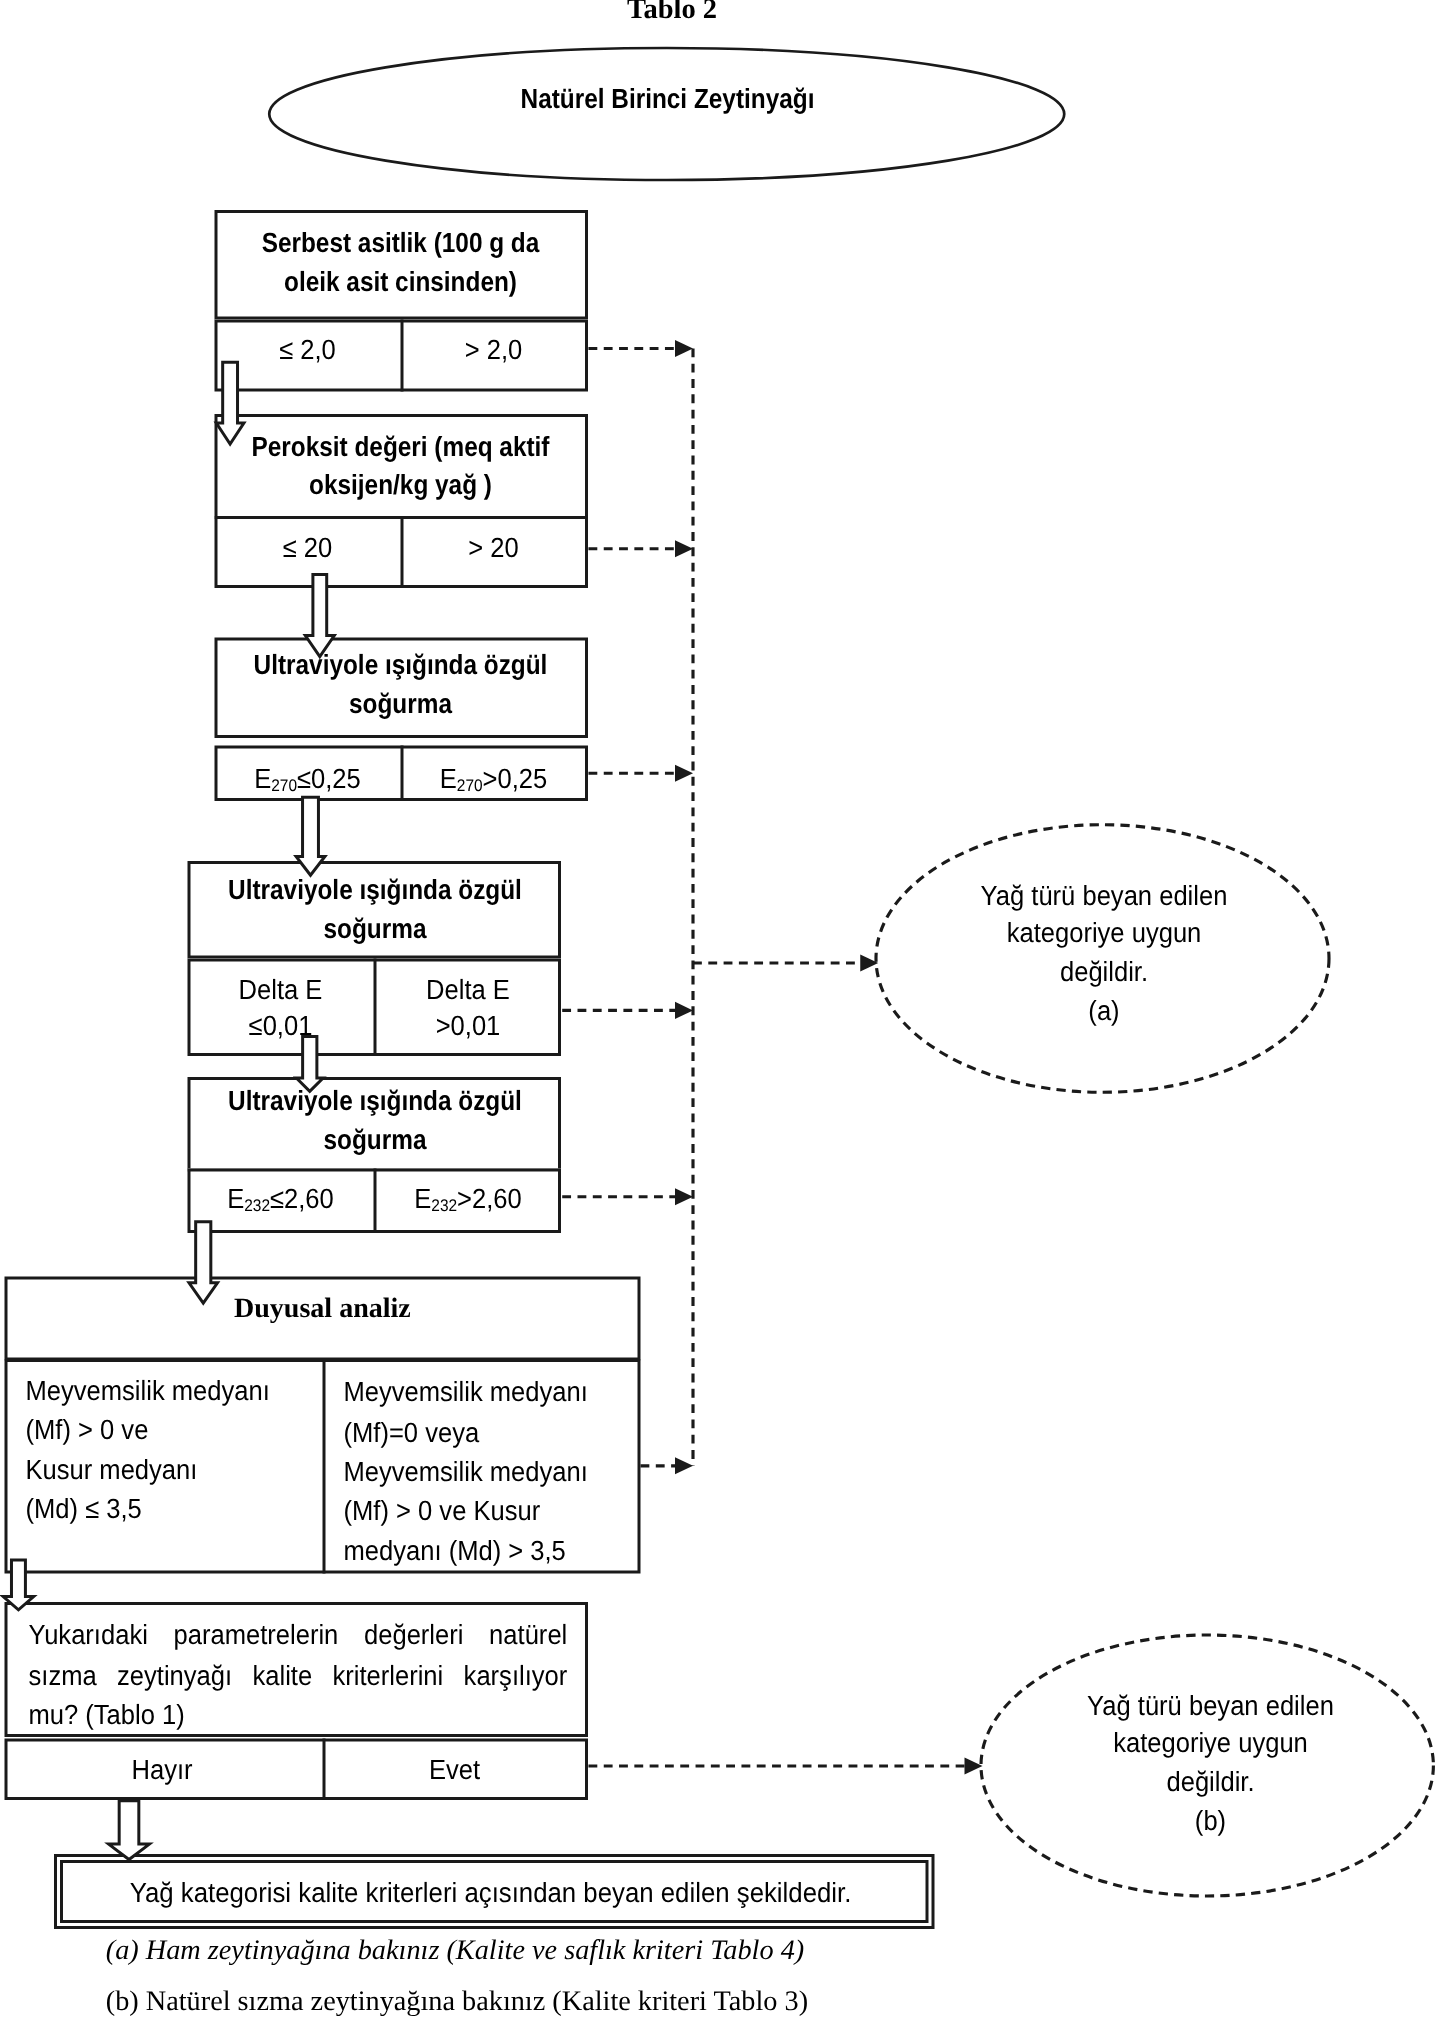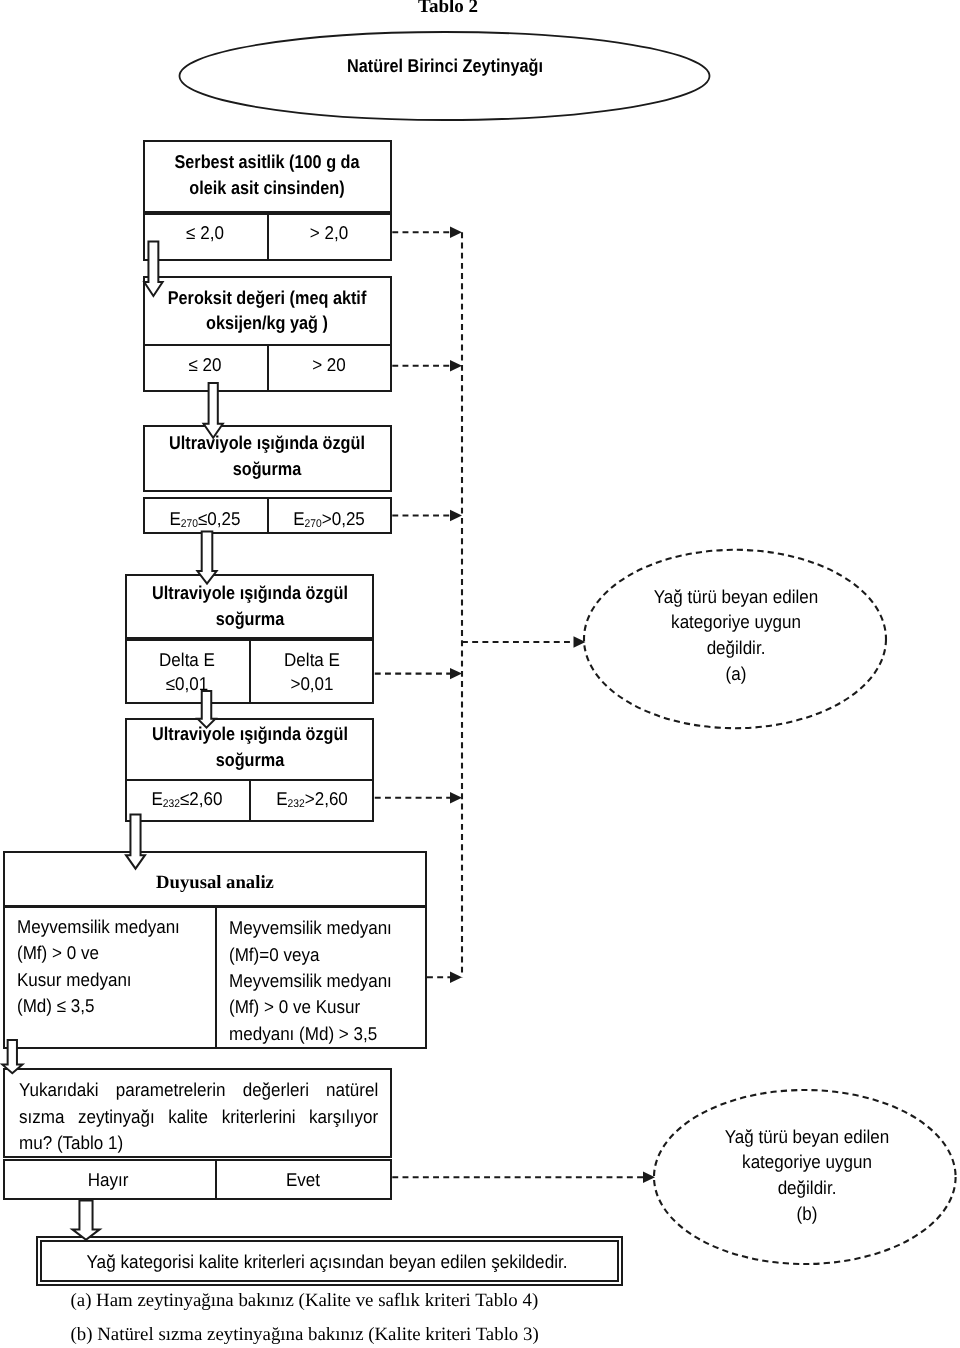--- a/index.html
+++ b/index.html
@@ -57,21 +57,21 @@
 <div class="tc" style="left:311.65000000000003px;top:649.0px;font-size:18.5px;transform:translateX(-50%) scaleX(0.921);">Delta E</div>
 <div class="tc" style="left:311.65000000000003px;top:672.5px;font-size:18.5px;transform:translateX(-50%) scaleX(0.921);">&gt;0,01</div>
 <div class="bx" style="left:125.2px;top:717.7px;width:249.0px;height:63.2px;"></div>
 <div class="tc bold" style="left:249.7px;top:723.0px;font-size:18.5px;transform:translateX(-50%) scaleX(0.878);">Ultraviyole ışığında özgül</div>
 <div class="tc bold" style="left:249.7px;top:749.4px;font-size:18.5px;transform:translateX(-50%) scaleX(0.878);">soğurma</div>
 <div class="bx" style="left:125.2px;top:779.0px;width:249.0px;height:43.4px;"></div>
 <div class="abs" style="left:249.10000000000002px;top:779.0px;width:2px;height:43.4px;background:#1a1a1a;"></div>
 <div class="tc" style="left:187.15px;top:788.0px;font-size:18.5px;transform:translateX(-50%) scaleX(0.921);">E<sub>232</sub>≤2,60</div>
 <div class="tc" style="left:311.65000000000003px;top:788.0px;font-size:18.5px;transform:translateX(-50%) scaleX(0.921);">E<sub>232</sub>&gt;2,60</div>
 <div class="bx" style="left:2.7px;top:851.3px;width:424.5px;height:55.5px;"></div>
-<div class="abs serif bold" style="left:156.0px;top:862.1px;font-size:18.7px;margin-top:10px;">Duyusal analiz</div>
+<div class="abs serif bold" style="left:156.0px;top:862.1px;font-size:18.7px;">Duyusal analiz</div>
 <div class="bx" style="left:2.7px;top:905.5px;width:424.5px;height:143.6px;"></div>
 <div class="abs" style="left:214.5px;top:905.5px;width:2px;height:143.6px;background:#1a1a1a;"></div>
 <div class="tl" style="left:17.4px;top:915.7px;font-size:18.5px;transform:scaleX(0.921);">Meyvemsilik medyanı</div>
 <div class="tl" style="left:17.4px;top:942.1px;font-size:18.5px;transform:scaleX(0.921);">(Mf) &gt; 0 ve</div>
 <div class="tl" style="left:17.4px;top:968.5px;font-size:18.5px;transform:scaleX(0.921);">Kusur medyanı</div>
 <div class="tl" style="left:17.4px;top:994.9000000000001px;font-size:18.5px;transform:scaleX(0.921);">(Md) ≤ 3,5</div>
 <div class="tl" style="left:229.0px;top:917.1px;font-size:18.5px;transform:scaleX(0.921);">Meyvemsilik medyanı</div>
 <div class="tl" style="left:229.0px;top:943.5px;font-size:18.5px;transform:scaleX(0.921);">(Mf)=0 veya</div>
 <div class="tl" style="left:229.0px;top:969.9px;font-size:18.5px;transform:scaleX(0.921);">Meyvemsilik medyanı</div>
 <div class="tl" style="left:229.0px;top:996.3px;font-size:18.5px;transform:scaleX(0.921);">(Mf) &gt; 0 ve Kusur</div>
@@ -82,21 +82,21 @@
       <div class="just" style="text-align-last:justify;">sızma zeytinyağı kalite kriterlerini karşılıyor</div>
       <div class="just" style="text-align-last:auto;">mu? (Tablo 1)</div>
     </div>
 <div class="bx" style="left:2.9px;top:1159.2px;width:389.0px;height:40.4px;"></div>
 <div class="abs" style="left:214.5px;top:1159.2px;width:2px;height:40.4px;background:#1a1a1a;"></div>
 <div class="tc" style="left:108.3px;top:1168.5px;font-size:18.5px;transform:translateX(-50%) scaleX(0.921);">Hayır</div>
 <div class="tc" style="left:303.2px;top:1168.5px;font-size:18.5px;transform:translateX(-50%) scaleX(0.921);">Evet</div>
 <div class="bx" style="left:35.7px;top:1235.8px;width:587.4px;height:50.3px;"></div>
 <div class="bx" style="left:40.0px;top:1239.6px;width:579.3px;height:42.7px;"></div>
 <div class="tc" style="left:327.4px;top:1250.5px;font-size:18.5px;transform:translateX(-50%) scaleX(0.929);">Yağ kategorisi kalite kriterleri açısından beyan edilen şekildedir.</div>
-<div class="abs serif" style="left:70.5px;top:1290.3px;font-size:18.85px;white-space:nowrap;">(a) Ham zeytinyağına bakınız (Kalite ve saflık kriteri Tablo 4)</div>
+<div class="abs serif" style="left:70.5px;top:1290.3px;font-size:18.85px;white-space:nowrap;font-style:italic;">(a) Ham zeytinyağına bakınız (Kalite ve saflık kriteri Tablo 4)</div>
 <div class="abs serif" style="left:70.5px;top:1323.6px;font-size:18.85px;white-space:nowrap;">(b) Natürel sızma zeytinyağına bakınız (Kalite kriteri Tablo 3)</div>
 <svg id="svgroot" viewBox="0 0 960 1348" xmlns="http://www.w3.org/2000/svg">
 <ellipse cx="444.5" cy="76" rx="265" ry="44" fill="none" stroke="#1a1a1a" stroke-width="1.8"></ellipse>
 <ellipse cx="735" cy="639" rx="151" ry="89.2" fill="none" stroke="#1a1a1a" stroke-width="2.1" stroke-dasharray="6.2 4.1"></ellipse>
 <ellipse cx="804.8" cy="1177" rx="150.8" ry="87" fill="none" stroke="#1a1a1a" stroke-width="2.1" stroke-dasharray="6.2 4.1"></ellipse>
 <polygon points="148.45000000000002,241.5 158.35,241.5 158.35,282.0 162.6,282.0 153.4,296.0 144.20000000000002,282.0 148.45000000000002,282.0" fill="#fff" stroke="#1a1a1a" stroke-width="2" stroke-linejoin="miter"></polygon>
 <polygon points="208.6,383.0 217.79999999999998,383.0 217.79999999999998,423.7 222.85,423.7 213.2,437.7 203.54999999999998,423.7 208.6,423.7" fill="#fff" stroke="#1a1a1a" stroke-width="2" stroke-linejoin="miter"></polygon>
 <polygon points="201.7,531.5 212.3,531.5 212.3,571.0 216.6,571.0 207.0,583.5 197.4,571.0 201.7,571.0" fill="#fff" stroke="#1a1a1a" stroke-width="2" stroke-linejoin="miter"></polygon>
 <polygon points="201.75,691.0 211.25,691.0 211.25,718.7 215.4,718.7 206.5,727.6 197.6,718.7 201.75,718.7" fill="#fff" stroke="#1a1a1a" stroke-width="2" stroke-linejoin="miter"></polygon>
 <polygon points="130.45,814.5 140.55,814.5 140.55,855.2 145.0,855.2 135.5,868.7 126.0,855.2 130.45,855.2" fill="#fff" stroke="#1a1a1a" stroke-width="2" stroke-linejoin="miter"></polygon>

